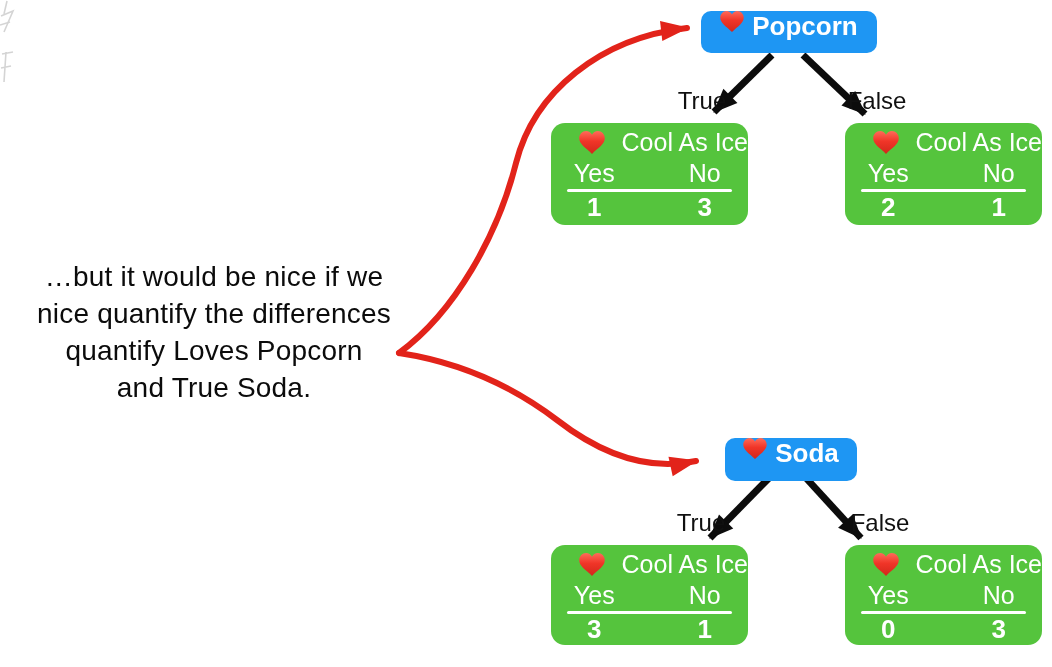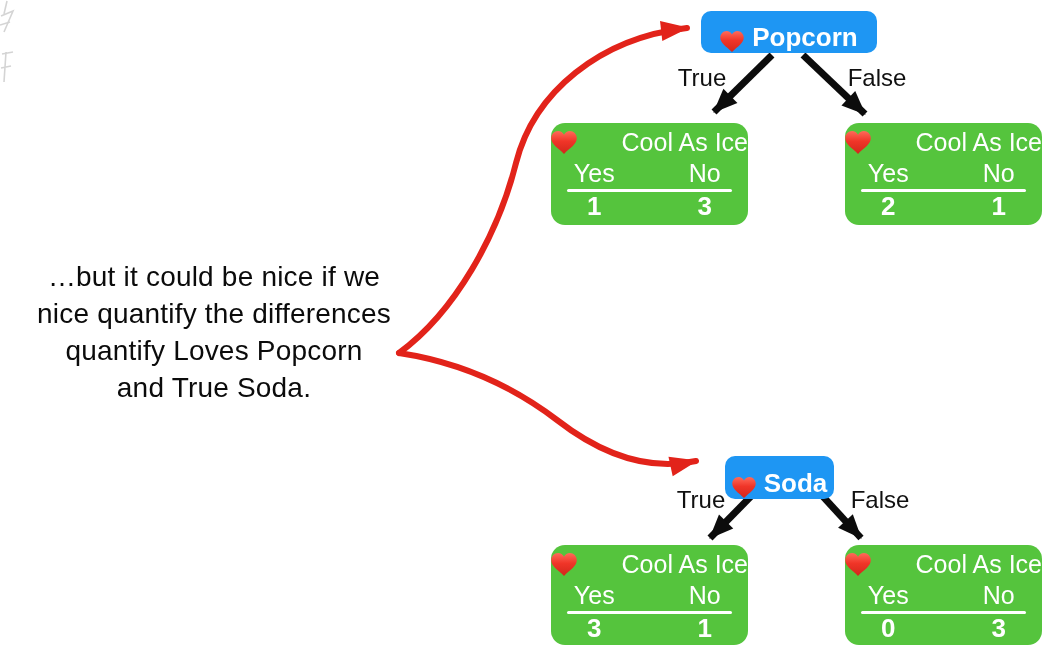--- a/index.html
+++ b/index.html
@@ -10,35 +10,35 @@
   .abs{position:absolute;}
   
   .note{
     left:0;top:258px;width:428px;text-align:center;
     font-size:28px;line-height:37px;color:#0b0b0b;letter-spacing:0.2px;
   }
   .note b{font-weight:400;}
   
   .node{
     background:var(--node-blue,#1e96f3);border-radius:10px;
-    display:flex;align-items:flex-end;justify-content:center;gap:8px;
+    display:flex;align-items:flex-start;justify-content:center;gap:8px;
     color:#fff;font-weight:700;font-size:26px;
   }
   .node-popcorn{left:701px;top:11px;width:176px;height:42px;}
-  .node-soda{left:725px;top:456px;width:109px;height:43px;}
+  .node-soda{left:725px;top:438px;width:132px;height:43px;}
   
-  .branch-label{font-size:24px;color:#101010;width:90px;text-align:center;}
+  .branch-label{font-size:24px;color:#101010;width:90px;text-align:center;margin-top:23px;}
   
   .leaf{
     background:var(--leaf-green,#55c43d);border-radius:14px;color:#fff;
     display:flex;flex-direction:column;box-sizing:border-box;
     padding:4px 0 0 0;font-size:25px;
   }
-  .leaf-row-title{display:flex;align-items:center;justify-content:space-between;gap:17px;height:31px;}
-  .leaf-row-cols,.leaf-row-vals{display:flex;height:30px;align-items:flex-end;gap:24px;}
+  .leaf-row-title{display:flex;align-items:center;justify-content:flex-end;gap:17px;height:31px;}
+  .leaf-row-cols,.leaf-row-vals{display:flex;height:30px;align-items:center;gap:24px;}
   .leaf-col{width:50%;text-align:center;}
   .leaf-row-vals{font-weight:700;font-size:26px;}
   .leaf-divider{height:3px;background:#fff;margin:1px 16px 0 16px;border-radius:2px;}
   .leaf-tl{left:551px;top:123px;width:197px;height:102px;}
   .leaf-tr{left:845px;top:123px;width:197px;height:102px;}
   .leaf-bl{left:551px;top:545px;width:197px;height:100px;}
   .leaf-br{left:845px;top:545px;width:197px;height:100px;}
   .heart{width:26px;height:24px;flex:0 0 auto;}
   .node .heart{width:24px;height:22px;}
   svg.layer{position:absolute;left:0;top:0;pointer-events:none;}
@@ -83,21 +83,21 @@
 
     <line x1="769" y1="478" x2="710" y2="538" stroke="#0c0c0c" stroke-width="7" marker-end="url(#blackHead)"></line>
     <line x1="806" y1="478" x2="861" y2="538" stroke="#0c0c0c" stroke-width="7" marker-end="url(#blackHead)"></line>
 
     <path d="M399 353 C455 312 498 235 516 163 C534 92 600 38 687 28" fill="none" stroke="#e2231a" stroke-width="6" stroke-linecap="round" marker-end="url(#redHead)"></path>
     <path d="M399 353 C465 363 515 388 557 420 C597 451 645 472 696 461" fill="none" stroke="#e2231a" stroke-width="6" stroke-linecap="round" marker-end="url(#redHead)"></path>
   </svg>
 
   
   <div class="abs note">
-    <span>…but it could be nice if we</span><br>
+    <span>…but it would be nice if we</span><br>
     <span>nice quantify the differences</span><br>
     <span><span>quantify </span><b>Loves Popcorn</b></span><br>
     <span><span>and </span><b>True Soda</b><span>.</span></span>
   </div>
 
   
   <div class="abs node node-popcorn">
     <svg class="heart" viewBox="0 0 32 30">
         <use href="#heartShape" fill="url(#hg)"></use>
       </svg>

